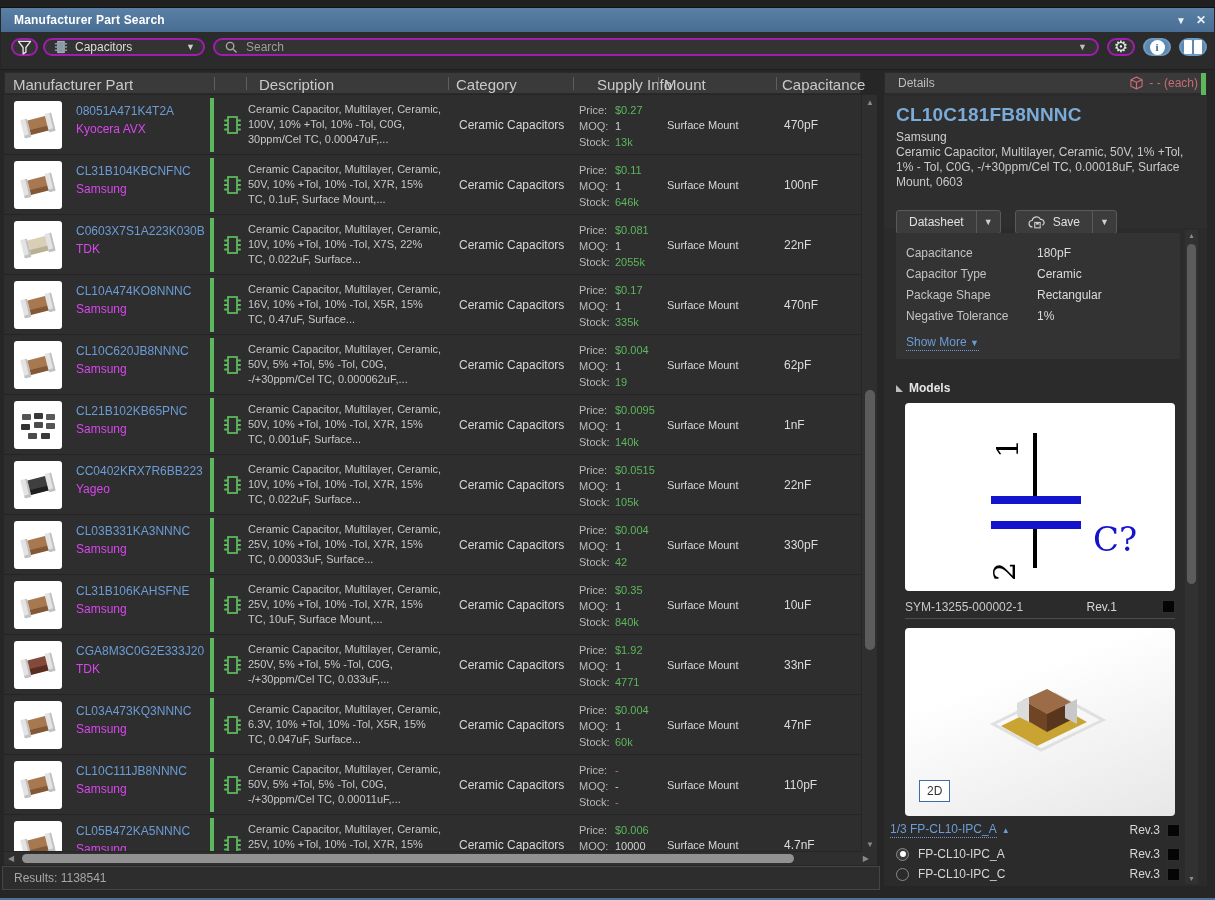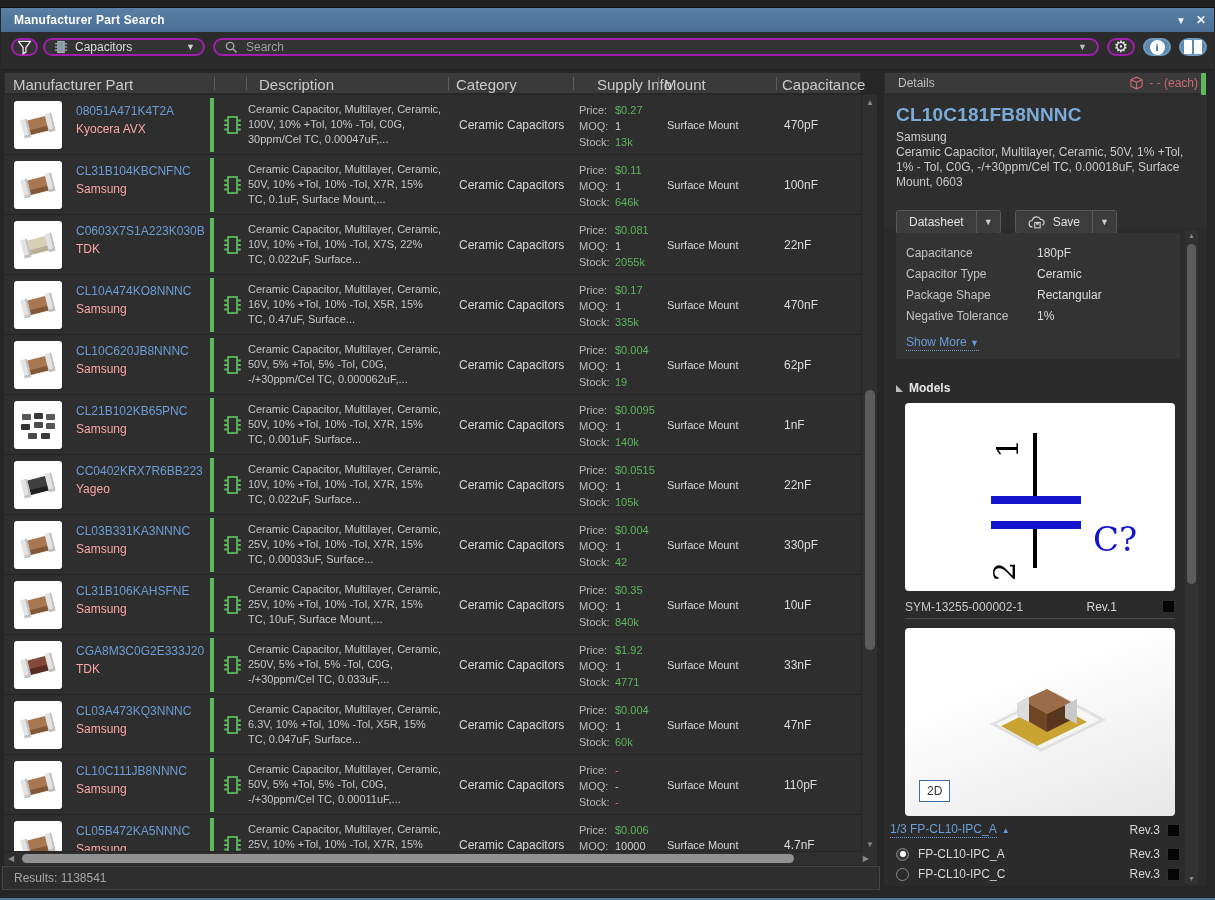--- a/index.html
+++ b/index.html
@@ -54,21 +54,21 @@
   .t-beige .chip { background:#d9cfb6; box-shadow:inset 0 -5px 0 rgba(90,80,50,.25); }
   .t-dark .chip { background:#3f3f3f; box-shadow:inset 0 -5px 0 rgba(0,0,0,.5); }
   .t-maroon .chip { background:#83493a; box-shadow:inset 0 -6px 0 rgba(40,10,5,.45); }
   .t-multi .chip { width:9px; height:6px; background:#4a4a4a; transform:none; border-radius:1px;
           box-shadow:-12px -8px #555, 0px -9px #383838, 12px -8px #5a5a5a,
                      -13px 2px #333, 12px 1px #555, -6px 11px #4a4a4a, 7px 11px #3a3a3a; }
   .t-multi .chip::before,.t-multi .chip::after { display:none; }
 
   .partcol { position:absolute; left:72px; top:9px; width:134px; }
   .pn { display:block; color:#6b9cd6; font-size:12px; text-decoration:none; white-space:nowrap; overflow:hidden; }
-  .mfr { color:#fca5a5; font-size:12px; margin-top:4px; }
+  .mfr { color:#d946ef; font-size:12px; margin-top:4px; }
   .greenbar { position:absolute; left:206px; top:3px; width:4px; height:54px; background:#5db75d; }
   .chipicon { position:absolute; left:219px; top:19px; }
   .desc { position:absolute; left:244px; top:7px; width:194px; color:#c8c8c8; font-size:11px; line-height:15px; }
   .cat  { position:absolute; left:455px; top:0; width:112px; height:100%; display:flex; align-items:center;
           color:#d6d6d6; font-size:12px; }
   .supply { position:absolute; left:575px; top:7px; width:82px; font-size:11px; line-height:16px; }
   .supply .lbl { color:#b9b9b9; display:inline-block; width:36px; }
   .supply .val { color:#d0d0d0; }
   .supply .val.green { color:#5db75d; }
   .supply.missing .val.green { color:#c76b75; }

